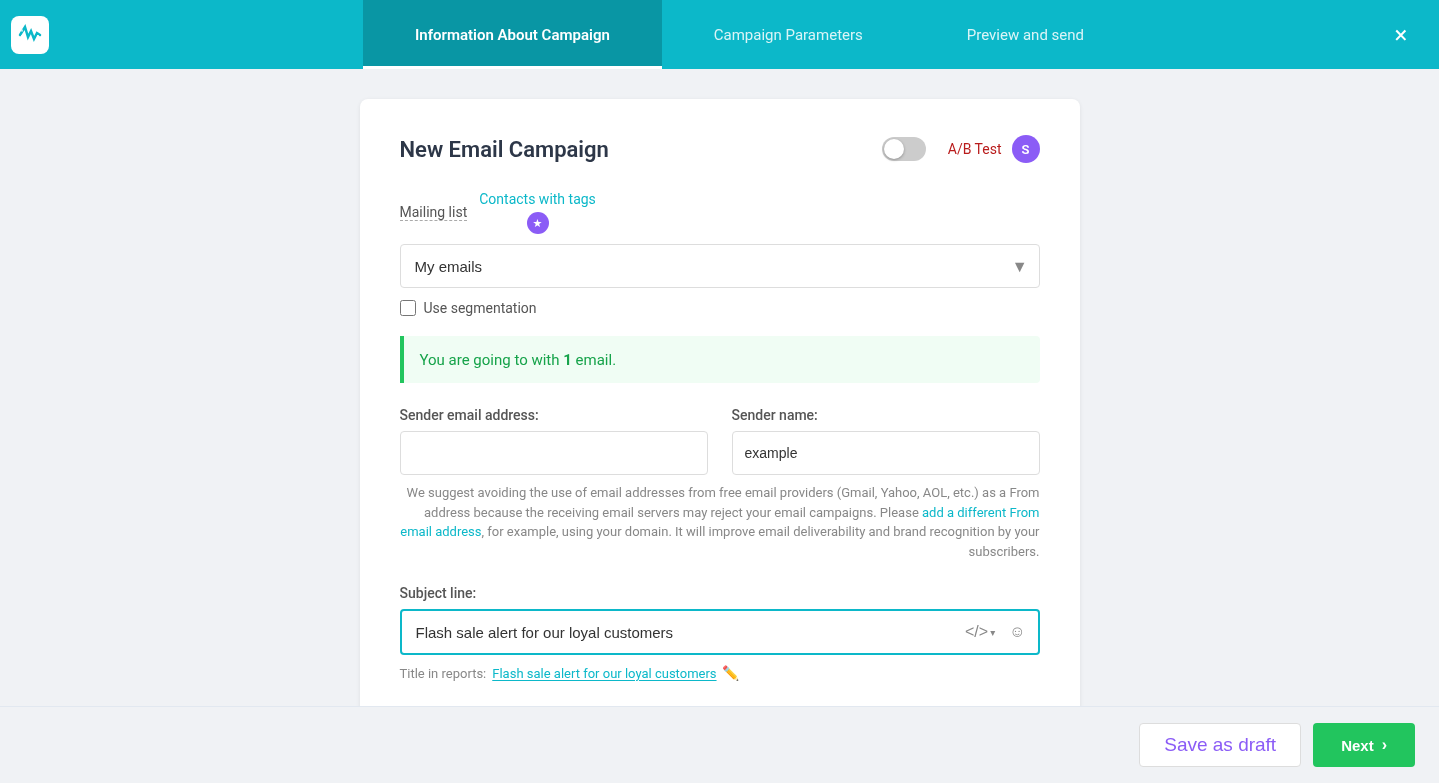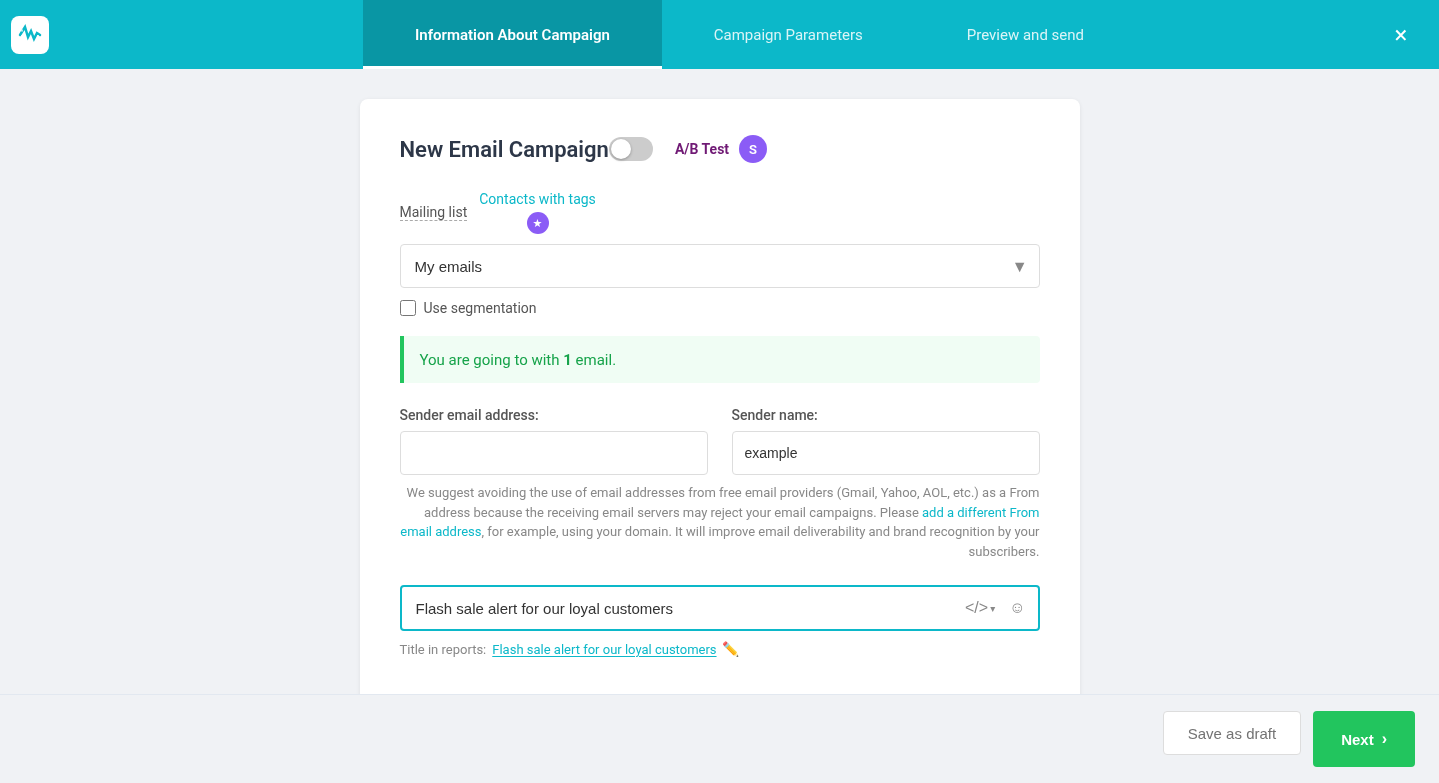--- a/index.html
+++ b/index.html
@@ -100,21 +100,21 @@
       padding: 36px 40px 40px;
       width: 720px;
       max-width: 100%;
       box-shadow: 0 1px 4px rgba(0,0,0,0.08);
     }
 
     
     .card-header {
       display: flex;
       align-items: center;
-      justify-content: flex-start;
+      justify-content: space-between;
       margin-bottom: 28px;
     }
     .campaign-title {
       font-size: 22px;
       font-weight: 600;
       color: #2d3748;
     }
     .ab-test-area {
       display: flex;
       align-items: center;
@@ -134,22 +134,22 @@
       width: 20px;
       height: 20px;
       background: white;
       border-radius: 50%;
       top: 2px;
       left: 2px;
       box-shadow: 0 1px 3px rgba(0,0,0,0.3);
     }
     .ab-label {
       font-size: 14px;
-      color: #701a75;
-      font-weight: 700;
+      color: #b91c1c;
+      font-weight: 400;
       margin-left: 12px;
     }
     .ab-badge {
       width: 28px;
       height: 28px;
       background: #8b5cf6;
       border-radius: 50%;
       display: flex;
       align-items: center;
       justify-content: center;
@@ -377,27 +377,27 @@
       left: 0;
       right: 0;
       border-top: 1px solid #e2e8f0;
     }
     .btn-draft {
       height: 44px;
       padding: 4px 24px;
       border: 1px solid #ddd;
       border-radius: 4px;
       background: white;
-      font-size: 15px;
-      color: #737373;
+      font-size: 19px;
+      color: #8b5cf6;
       cursor: pointer;
       font-weight: 500;
     }
     .btn-next {
-      height: 56px;
+      height: 44px;
       padding: 0 28px;
       border: none;
       border-radius: 4px;
       background: #22c55e;
       color: white;
       font-size: 15px;
       font-weight: 600;
       cursor: pointer;
       display: flex;
       align-items: center;
@@ -487,20 +487,21 @@
       <div class="form-group">
         <label class="form-label">Sender name:</label>
         <input type="text" class="form-input" value="example" style="">
       </div>
     </div>
 
     <p class="warning-text">
       <span>We suggest avoiding the use of email addresses from free email providers (Gmail, Yahoo, AOL, etc.) as a From address because the receiving email servers may reject your email campaigns. Please </span><a href="#">add a different From email address</a><span>, for example, using your domain. It will improve email deliverability and brand recognition by your subscribers.</span>
     </p>
 
+    <label class="subject-label">Subject line:</label>
     <div class="subject-input-wrapper">
       <input type="text" class="subject-input" value="Flash sale alert for our loyal customers" style="">
       <div class="subject-icons">
         <button class="subject-icon-btn">
           <span>&lt;/&gt;</span>
           <span class="caret">▾</span>
         </button>
         <button class="subject-icon-btn">
           <span>☺</span>
         </button>

